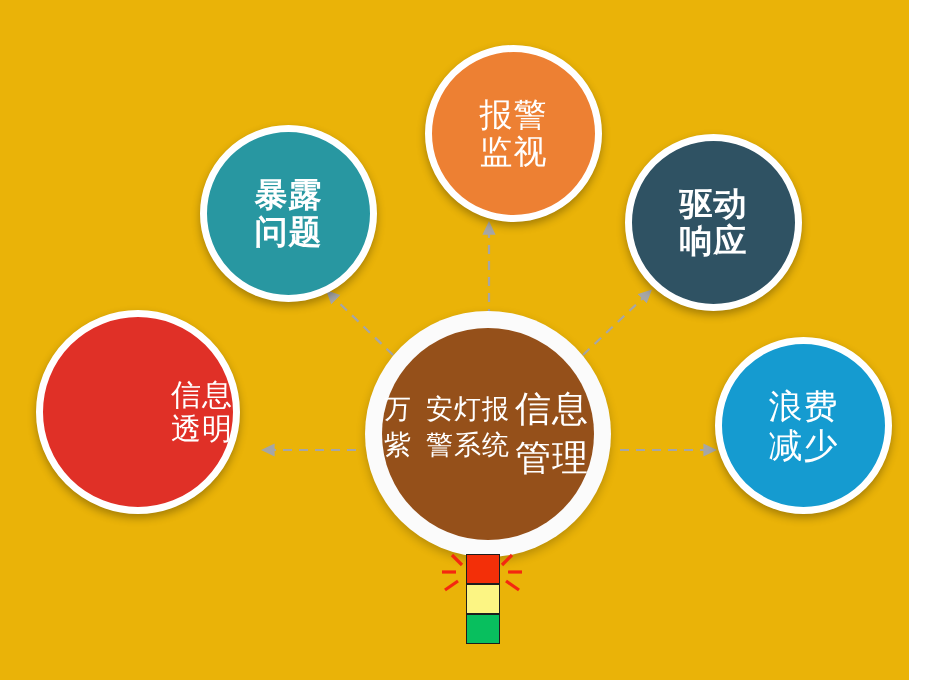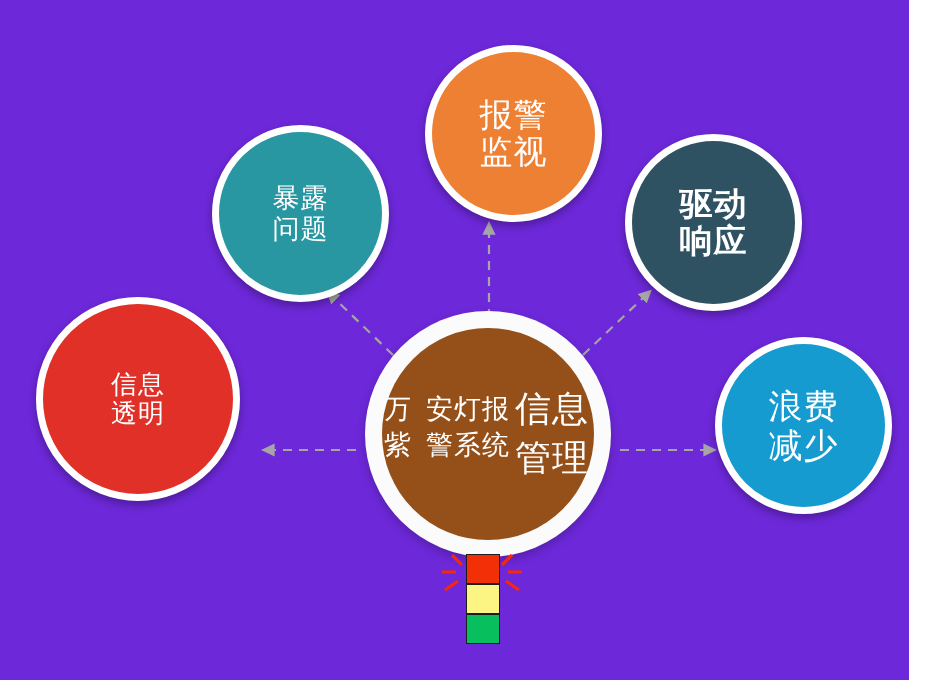--- a/index.html
+++ b/index.html
@@ -10,21 +10,21 @@
   body {
     width: 939px;
     height: 680px;
     font-family: "Liberation Sans", "DejaVu Sans", sans-serif;
     overflow: hidden;
   }
   #canvas {
     position: relative;
     width: 909px;
     height: 680px;
-    background: #6d28d9;
+    background: #eab308;
   }
   .connectors {
     position: absolute;
     left: 0;
     top: 0;
     width: 939px;
     height: 680px;
     pointer-events: none;
   }
   .node {
@@ -125,31 +125,31 @@
     <line x1="393" y1="355" x2="334" y2="298" stroke="#a6a6a6" stroke-width="2.2" stroke-dasharray="9 7" marker-end="url(#arrowhead)"></line>
 
     <line x1="583" y1="355" x2="644" y2="297" stroke="#a6a6a6" stroke-width="2.2" stroke-dasharray="9 7" marker-end="url(#arrowhead)"></line>
   </svg>
 
   <div class="node satellite" style="left:425px; top:45px; width:177px; height:177px; background:#ed8033; font-size:33px;">
     <span class="line">报警</span>
     <span class="line">监视</span>
   </div>
 
-  <div class="node satellite" style="left:212px; top:125px; width:177px; height:177px; background:#2897a1; font-size:27px;">
+  <div class="node satellite" style="left:200px; top:125px; width:177px; height:177px; background:#2897a1; font-size:33px;font-weight:bold;">
     <span class="line">暴露</span>
     <span class="line">问题</span>
   </div>
 
   <div class="node satellite" style="left:625px; top:134px; width:177px; height:177px; background:#2f5263; font-size:33px;font-weight:bold;">
     <span class="line">驱动</span>
     <span class="line">响应</span>
   </div>
 
-  <div class="node satellite" style="left:36px; top:297px; width:204px; height:204px; background:#e03027; font-size:26px;">
+  <div class="node satellite" style="left:36px; top:310px; width:204px; height:204px; background:#e03027; font-size:30px;align-items:flex-end;">
     <span class="line">信息</span>
     <span class="line">透明</span>
   </div>
 
   <div class="node satellite" style="left:715px; top:337px; width:177px; height:177px; background:#159bd0; font-size:34px;">
     <span class="line">浪费</span>
     <span class="line">减少</span>
   </div>
 
   <div id="hub-ring"></div>

